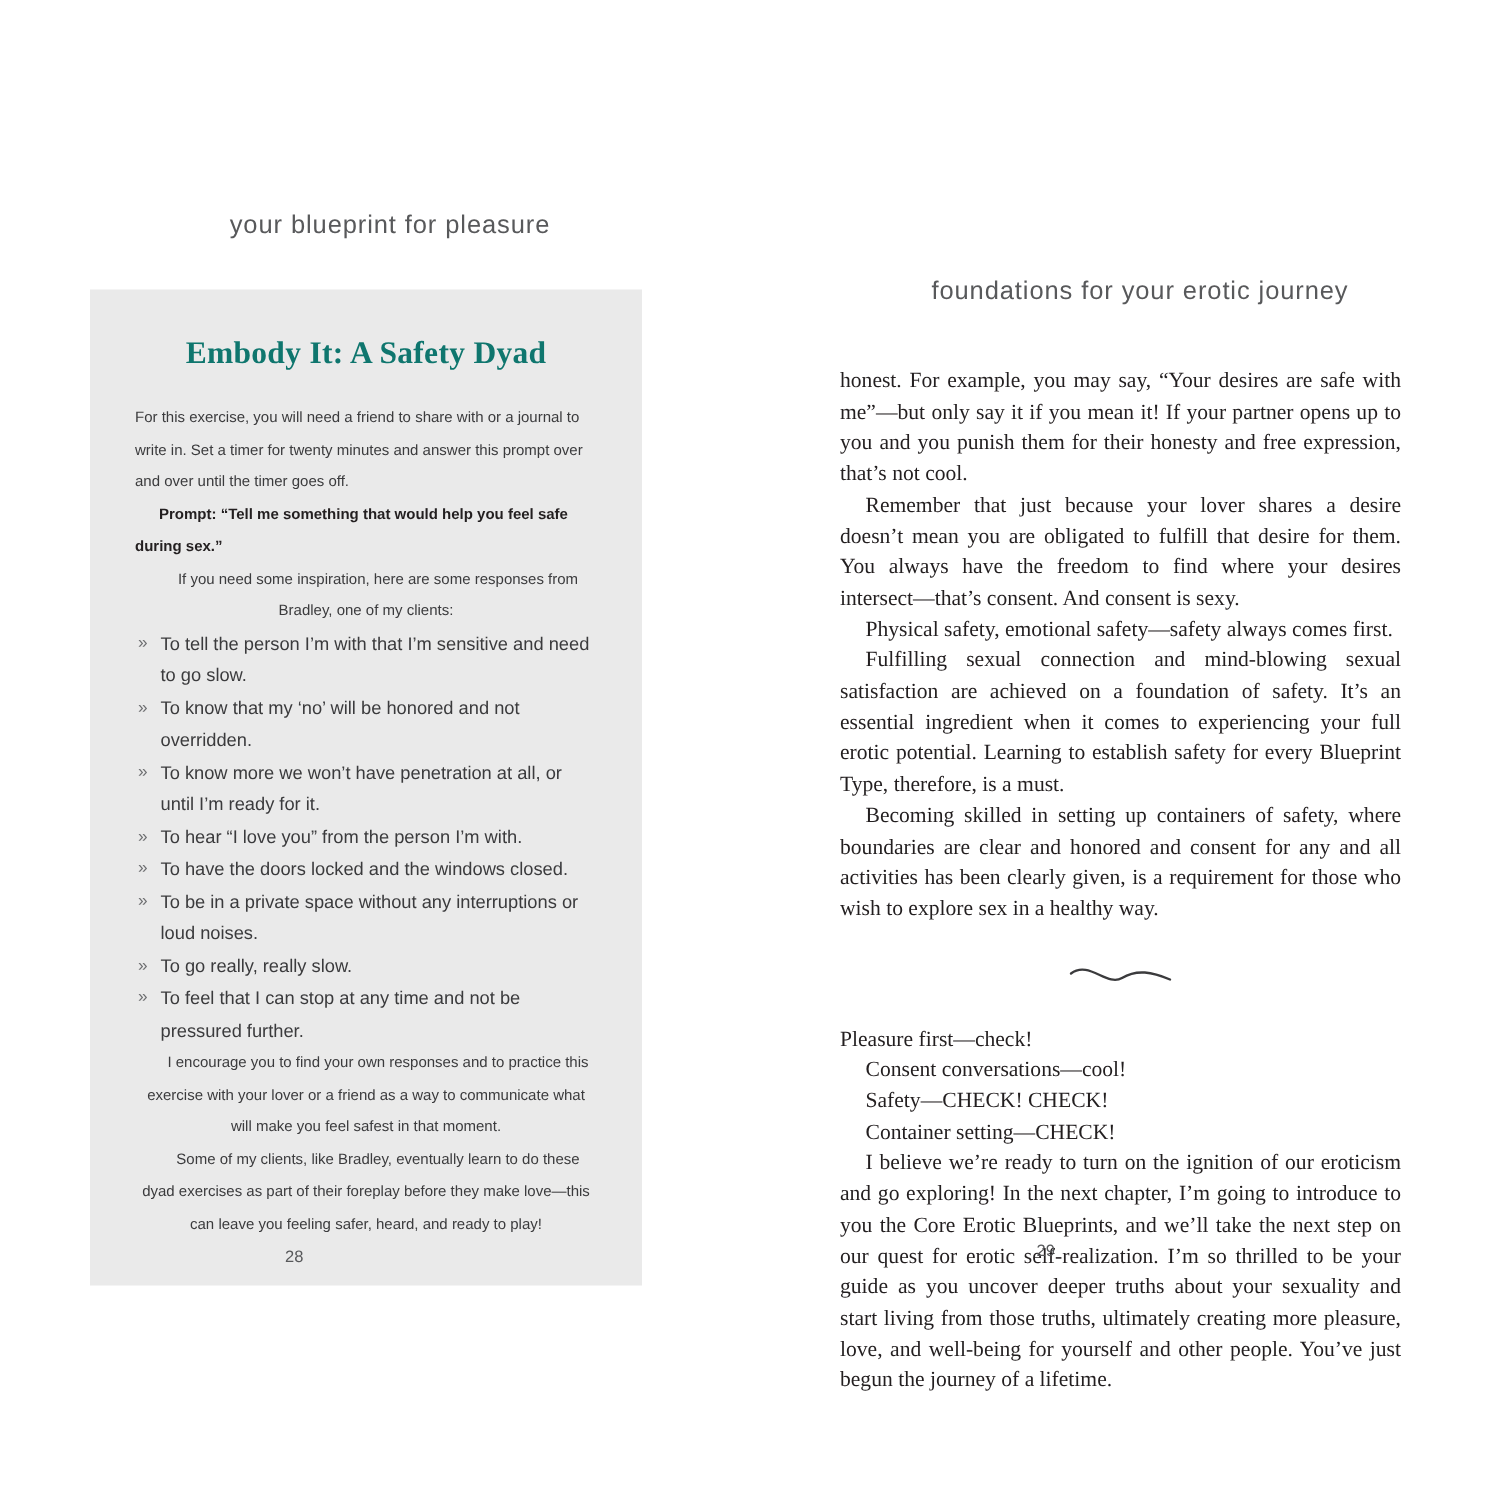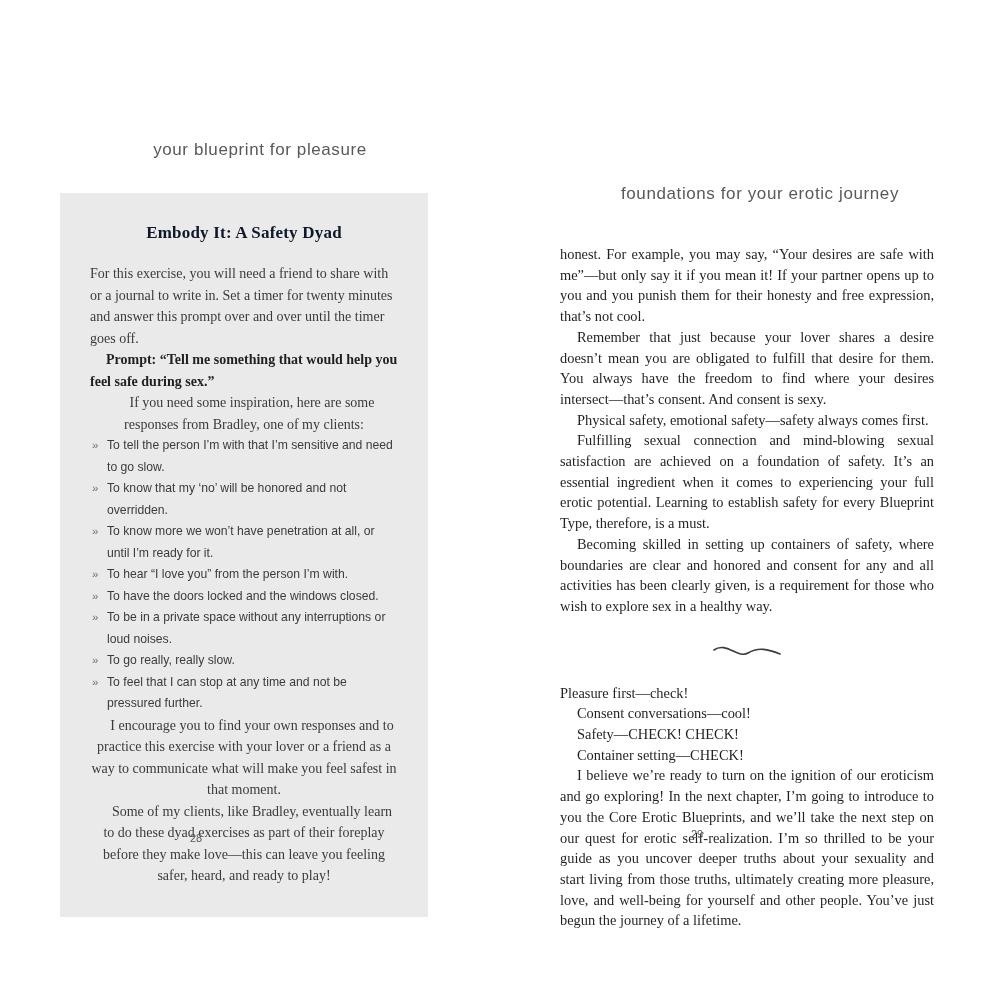--- a/index.html
+++ b/index.html
@@ -39,29 +39,29 @@
   .panel {
     margin-top: 33px;
     background: #eaeaea;
     padding: 26px 30px 30px 30px;
     box-sizing: border-box;
     width: 368px;
   }
   .panel-title {
     font-family: "Liberation Serif", serif;
     font-weight: bold;
-    font-size: 17px;
-    text-align: center;
-    color: #0f172a;
+    font-size: 21px;
+    text-align: center;
+    color: #0f766e;
     margin: 4px 0 20px 0;
     letter-spacing: 0.2px;
   }
   .panel p {
-    font-family: Liberation Serif, serif;
-    font-size: 14px;
+    font-family: Liberation Sans, sans-serif;
+    font-size: 10px;
     line-height: 21.5px;
     color: #3b3b3d;
     margin: 0 0 0 0;
     text-align: left;
   }
   .panel p.indent {
     text-indent: 16px;
     text-align: center;
   }
   .panel p.bold-prompt {

